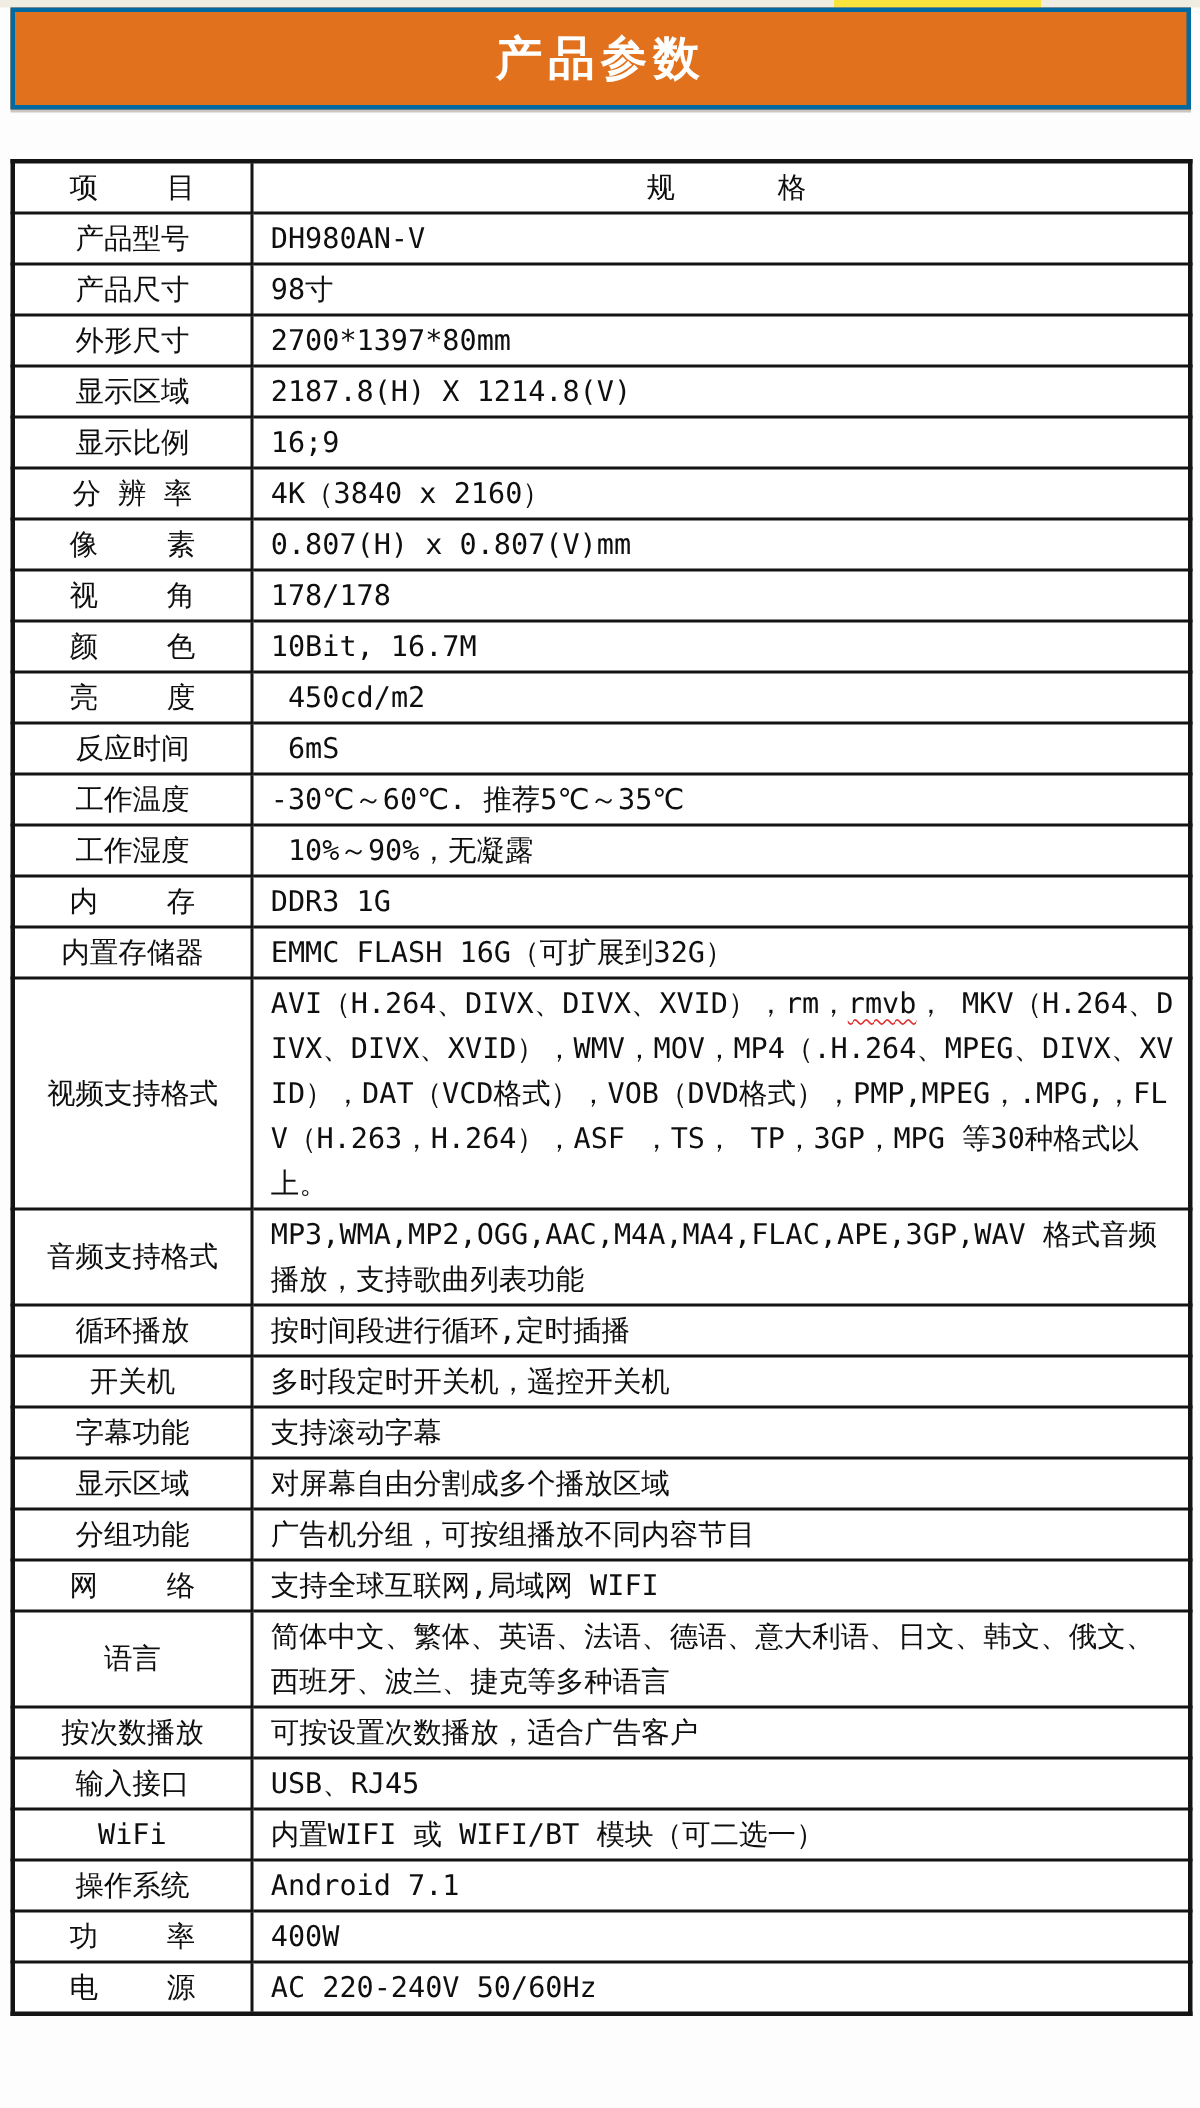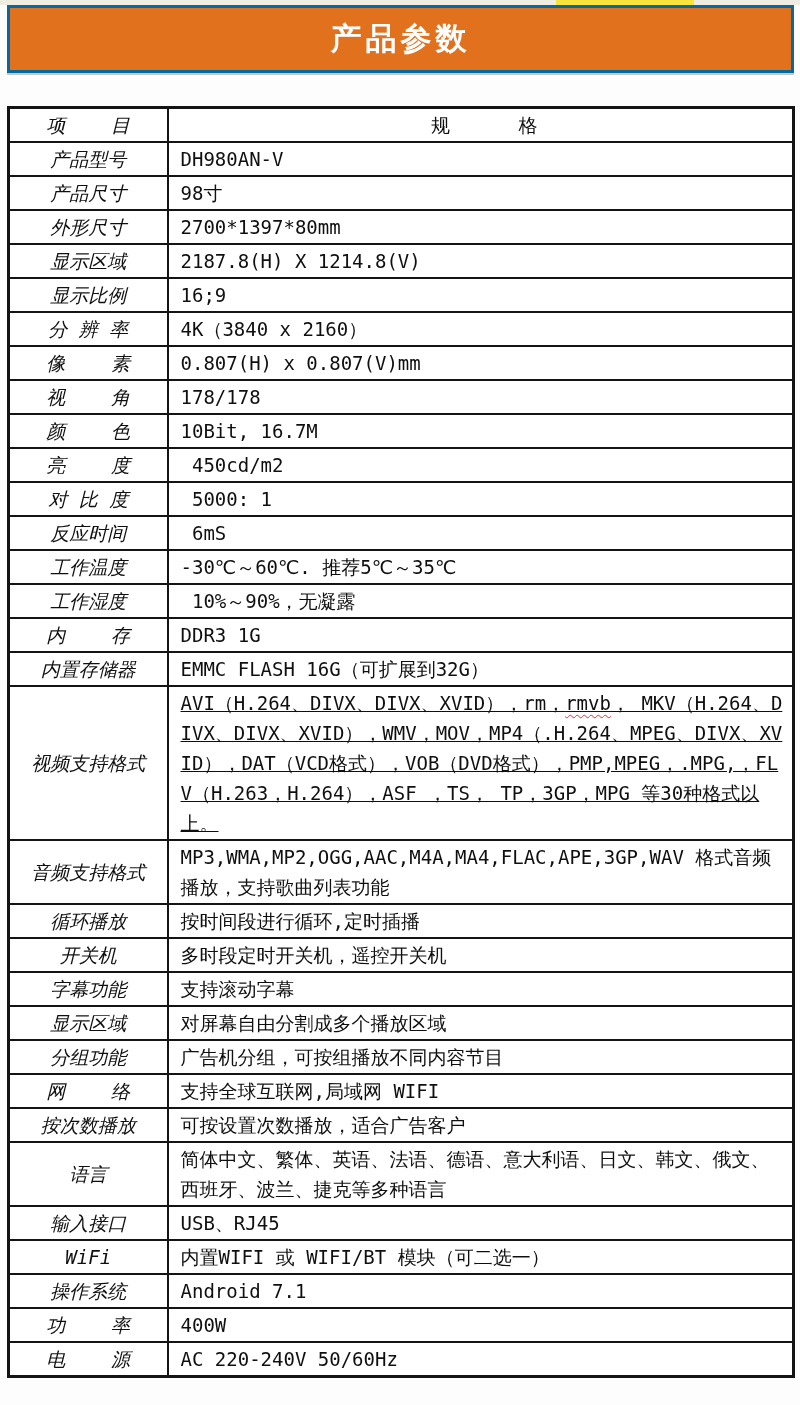--- a/index.html
+++ b/index.html
@@ -60,33 +60,32 @@
     color: #0f0f0f;
     line-height: 30px;
     vertical-align: middle;
     overflow: hidden;
   }
   .label-cell {
     width: 159px;
     text-align: center;
     white-space: pre;
     padding: 1px 0;
-    font-style: italic;
   }
   .value-cell {
     padding: 1px 8px 1px 12px;
     white-space: pre-wrap;
     word-break: break-all;
     text-align: left;
   }
   .value-cell.center {
     text-align: center;
     padding-left: 16px;
   }
-  .video-cell { height: 146px; text-decoration: underline; }
+  .video-cell { height: 146px; }
   .squiggle {
     text-decoration: underline;
     text-decoration-style: wavy;
     text-decoration-color: #e03131;
     text-decoration-thickness: 1px;
     text-underline-offset: 4px;
   }
 </style>
 </head>
 <body>
@@ -156,24 +155,20 @@
     <tr>
       <th class="label-cell">颜    色</th>
       <td class="value-cell">10Bit, 16.7M</td>
     </tr>
 
     <tr>
       <th class="label-cell">亮    度</th>
       <td class="value-cell"> 450cd/m2</td>
     </tr>
 
-    <tr>
-      <th class="label-cell">对 比 度</th>
-      <td class="value-cell"> 5000: 1</td>
-    </tr>
 
     <tr>
       <th class="label-cell">反应时间</th>
       <td class="value-cell"> 6mS</td>
     </tr>
 
     <tr>
       <th class="label-cell">工作温度</th>
       <td class="value-cell">-30℃～60℃. 推荐5℃～35℃</td>
     </tr>
@@ -228,30 +223,30 @@
       <th class="label-cell">分组功能</th>
       <td class="value-cell">广告机分组，可按组播放不同内容节目</td>
     </tr>
 
     <tr>
       <th class="label-cell">网    络</th>
       <td class="value-cell">支持全球互联网,局域网 WIFI</td>
     </tr>
 
     <tr>
+      <th class="label-cell">语言</th>
+      <td class="value-cell">简体中文、繁体、英语、法语、德语、意大利语、日文、韩文、俄文、西班牙、波兰、捷克等多种语言</td>
+    </tr>
+
+    <tr>
       <th class="label-cell">按次数播放</th>
       <td class="value-cell">可按设置次数播放，适合广告客户</td>
     </tr>
 
     <tr>
-      <th class="label-cell">语言</th>
-      <td class="value-cell">简体中文、繁体、英语、法语、德语、意大利语、日文、韩文、俄文、西班牙、波兰、捷克等多种语言</td>
-    </tr>
-
-    <tr>
       <th class="label-cell">输入接口</th>
       <td class="value-cell">USB、RJ45</td>
     </tr>
 
     <tr>
       <th class="label-cell">WiFi</th>
       <td class="value-cell">内置WIFI 或 WIFI/BT 模块（可二选一）</td>
     </tr>
 
     <tr>

